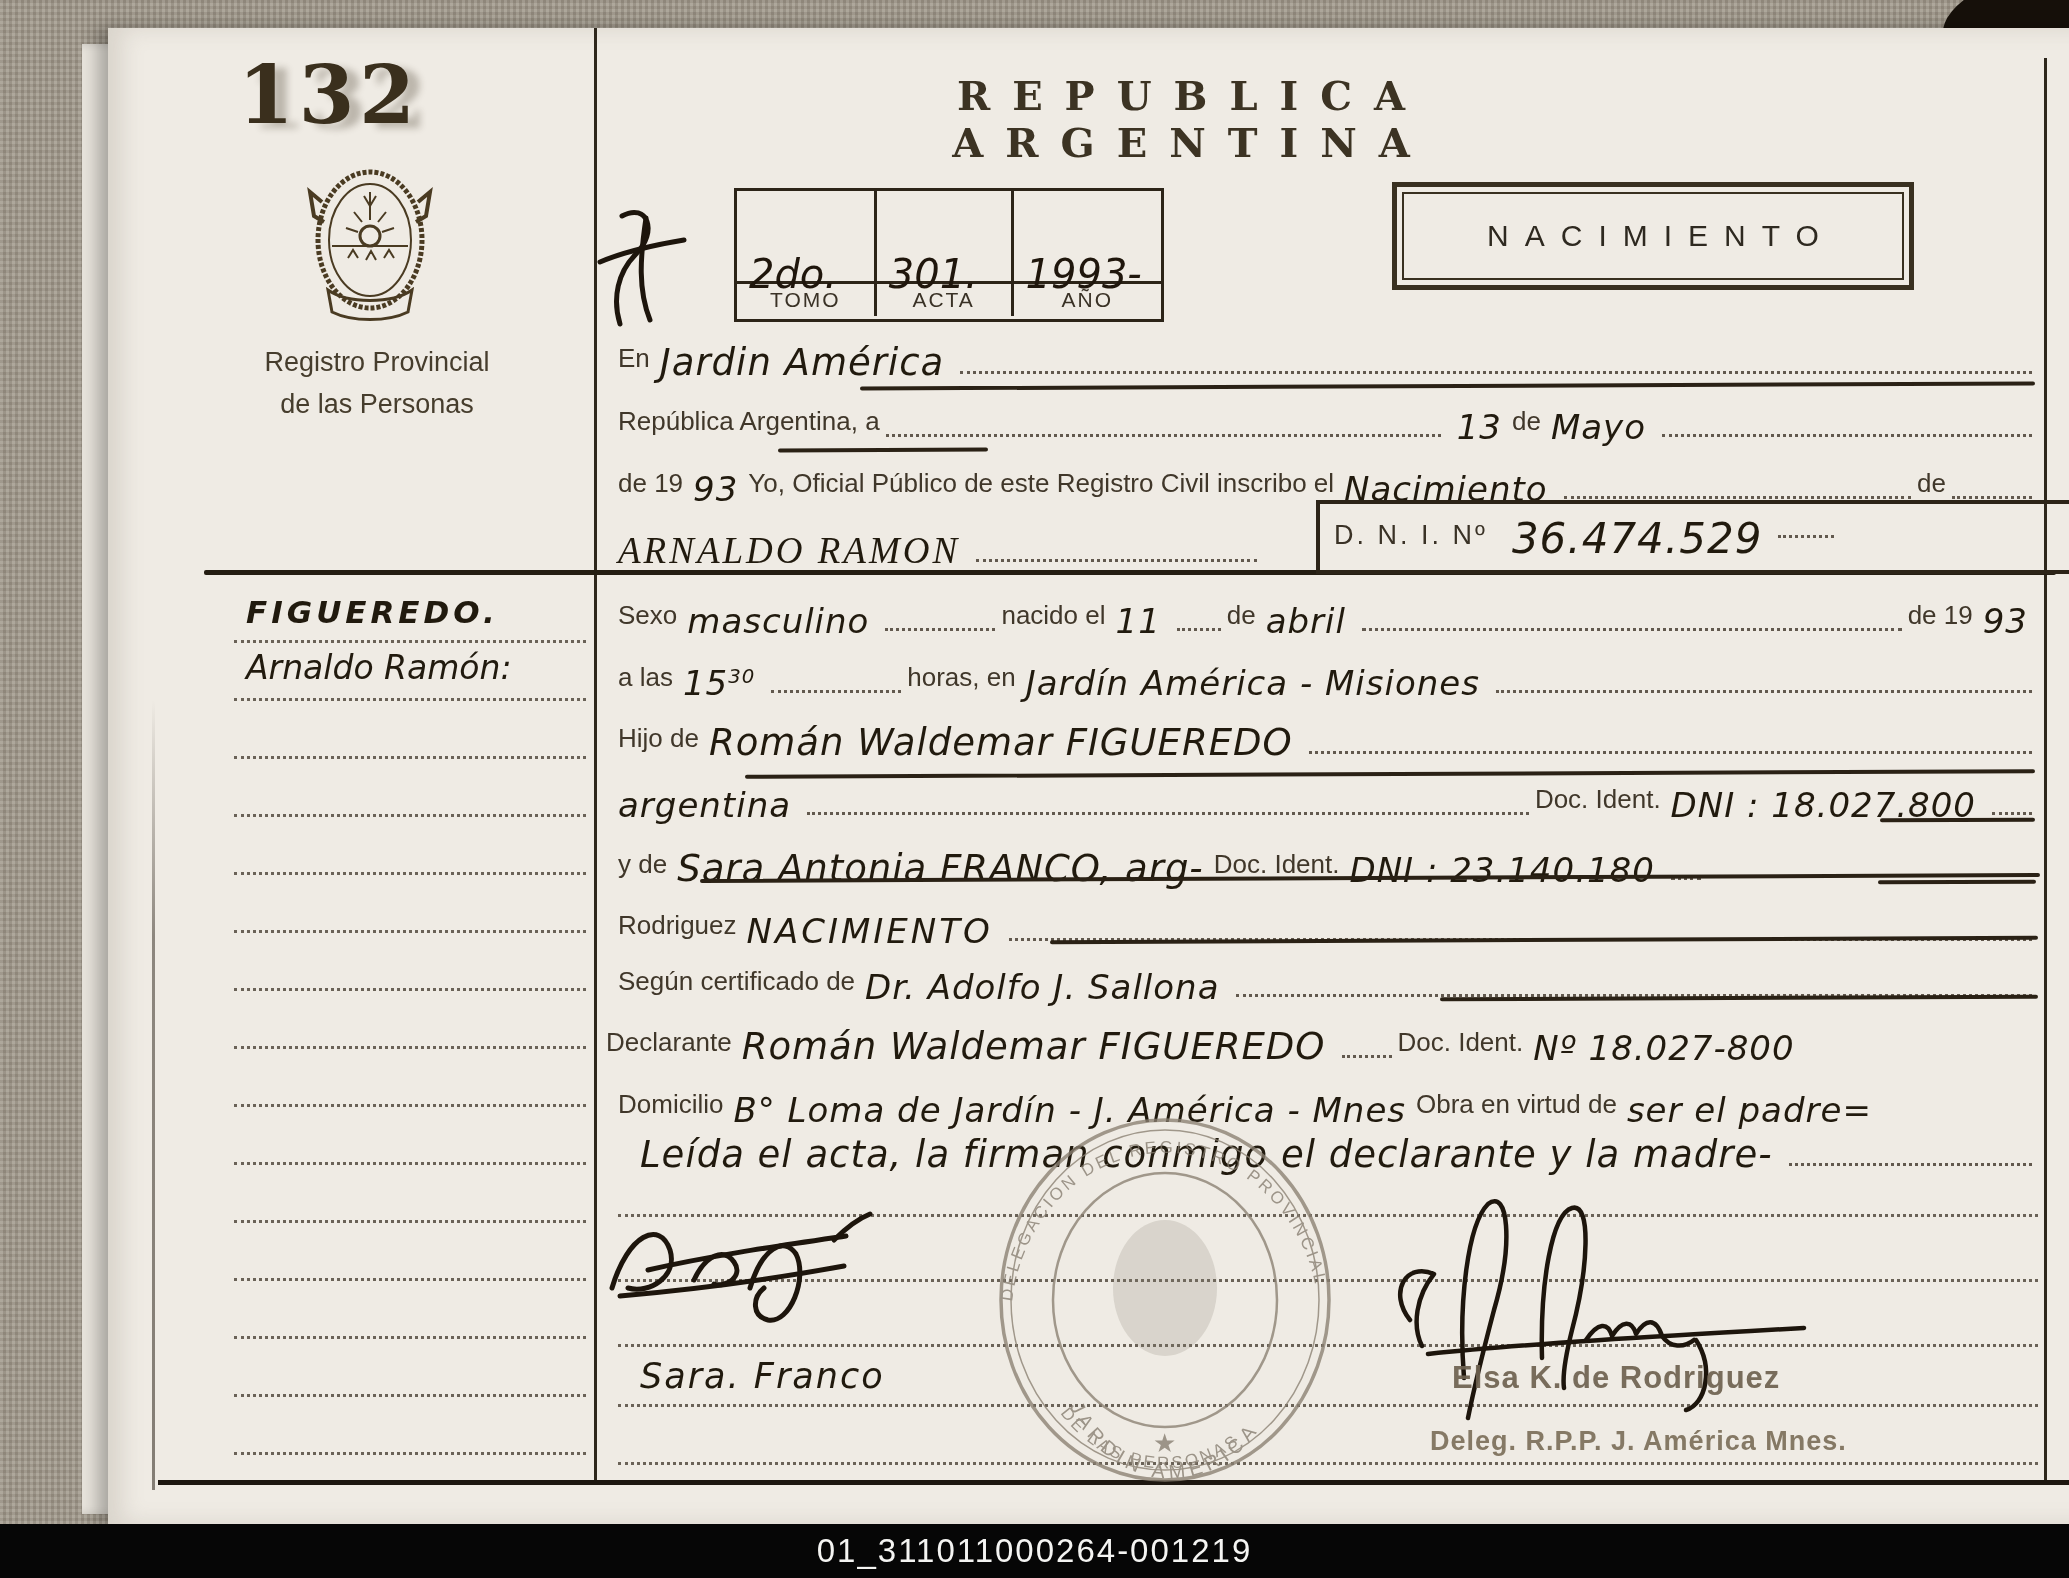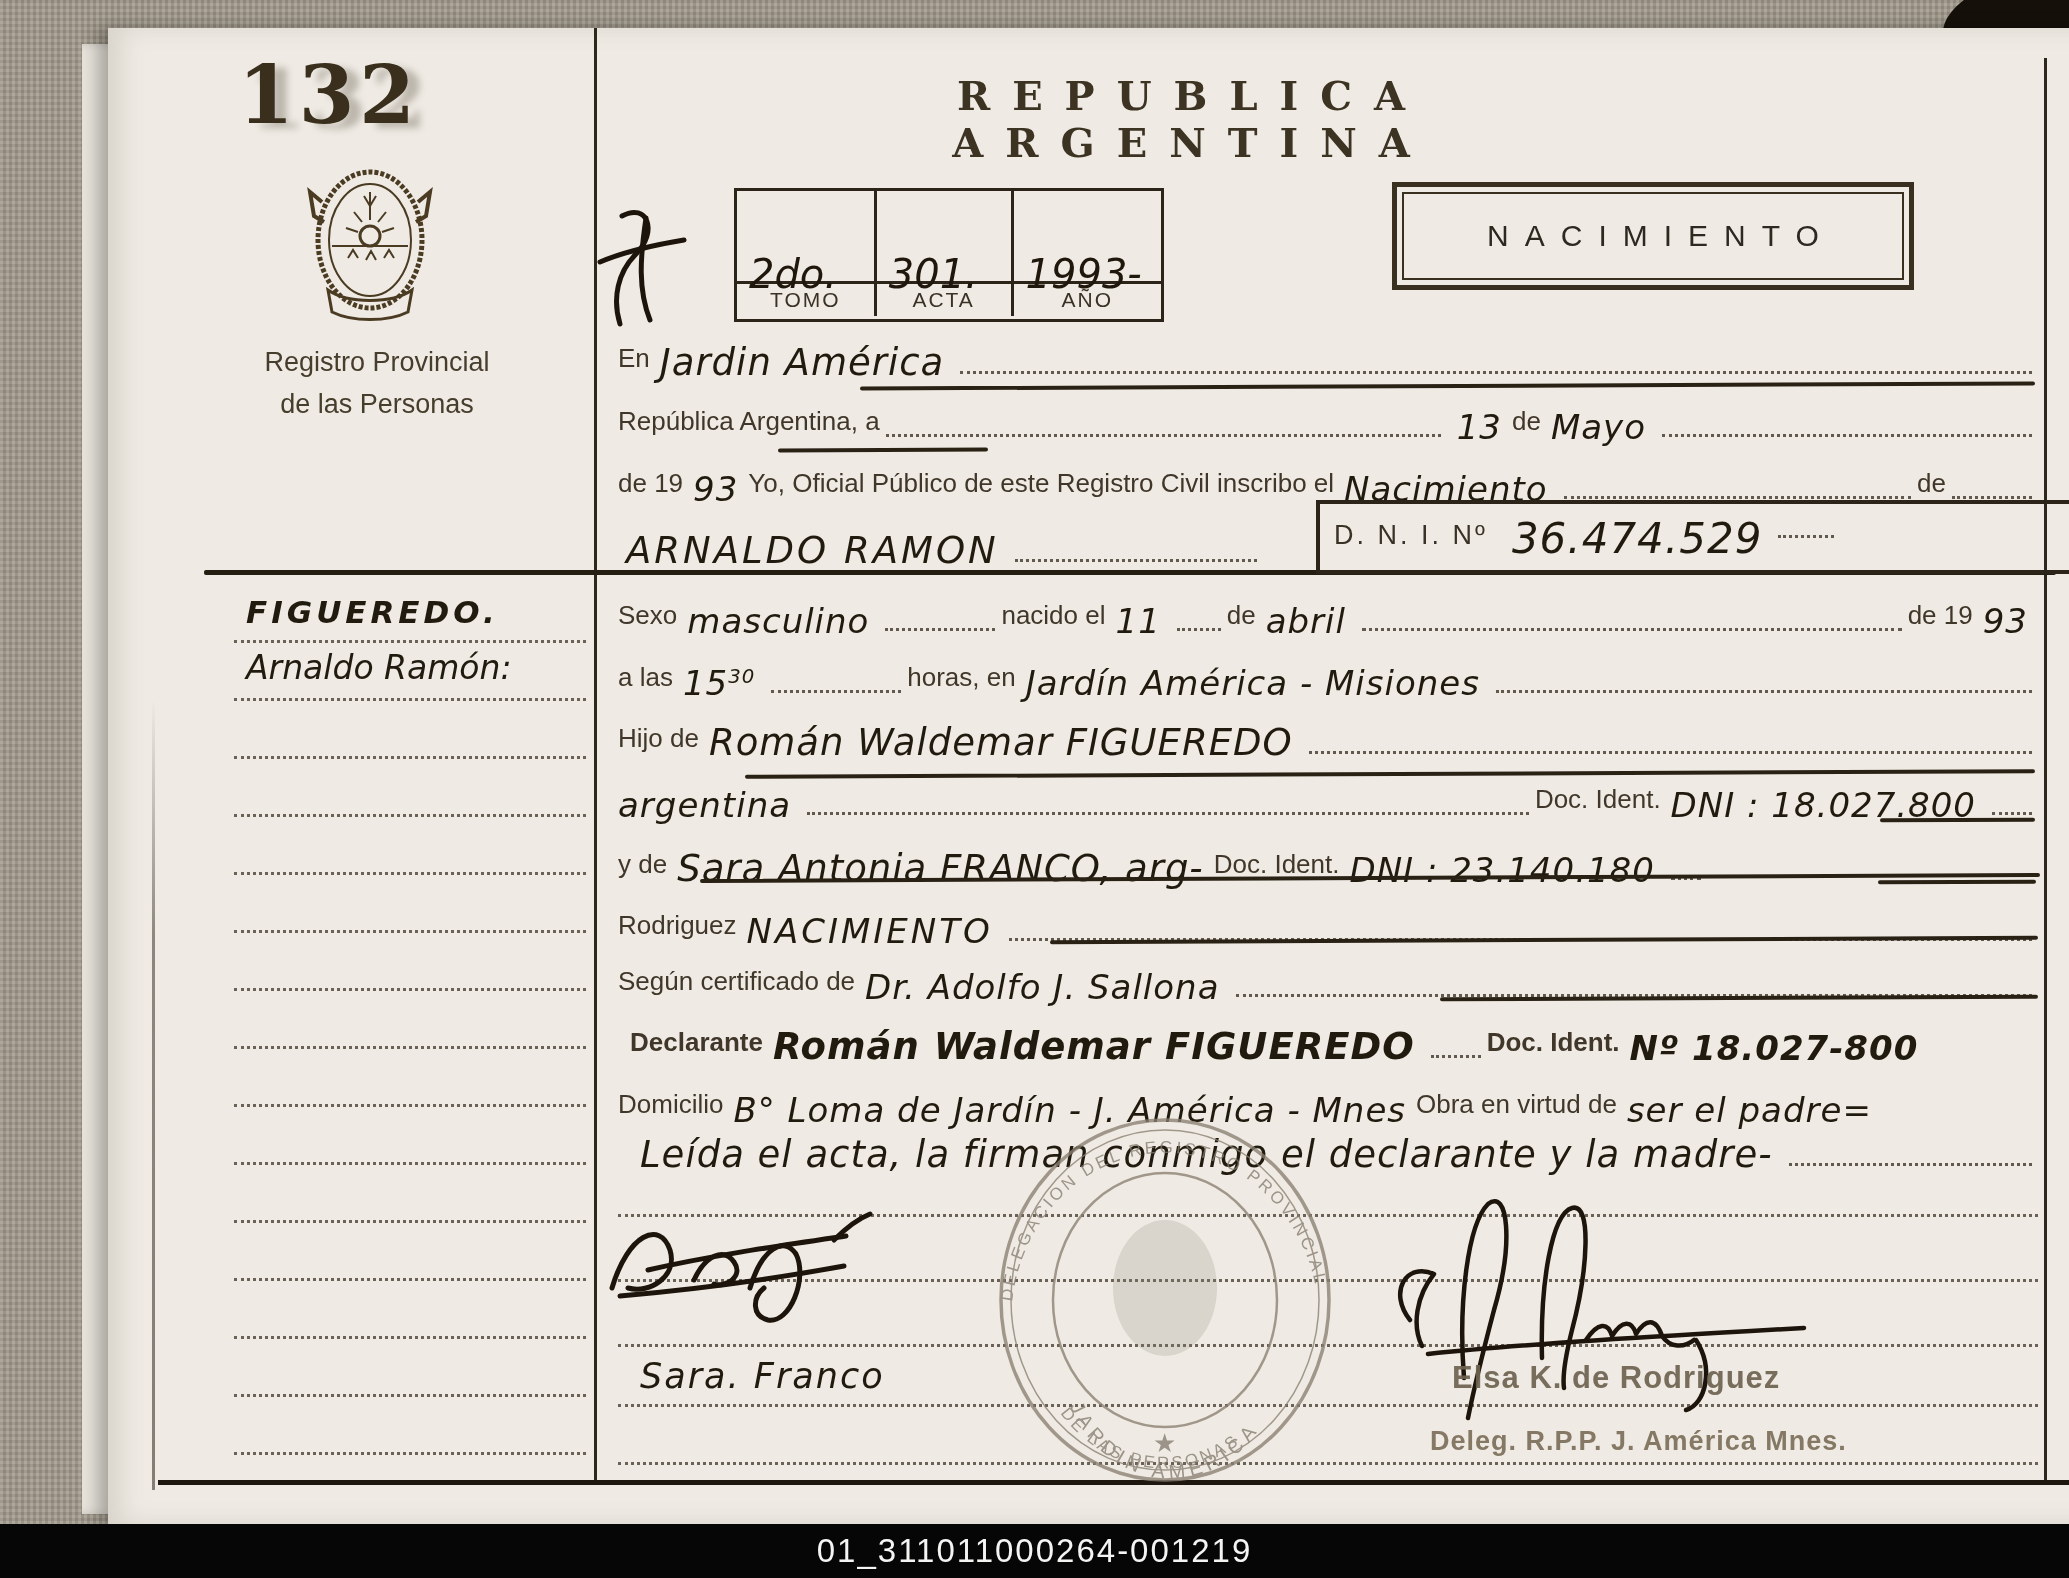--- a/index.html
+++ b/index.html
@@ -153,21 +153,21 @@
     <span class="lbl">de 19</span>
     <span class="hw">93</span>
     <span class="lbl">Yo, Oficial Público de este Registro Civil inscribo el</span>
     <span class="hw">Nacimiento</span>
     <span class="dots"></span>
     <span class="lbl">de</span>
     <span class="dots fixed" style="width:80px;"></span>
   </div>
 
   <div class="row" style="left:618px;top:528px;width:645px;">
-    <span class="hw big caps" style="margin-left:8px;">ARNALDO RAMON</span>
+    <span class="hw big caps" style="margin-left:0;font-family:Liberation Serif, serif;">ARNALDO RAMON</span>
     <span class="dots"></span>
   </div>
 
   <div class="dni-box">
     <span class="lbl">D. N. I. Nº</span>
     <span class="hw" style="font-size:42px;top:2px;">36.474.529</span>
     <span class="dots fixed" style="width:56px;margin-bottom:8px;"></span>
   </div>
 
   <div class="mnote" style="left:246px;top:594px;font-size:31px;letter-spacing:4px;font-weight:bold;">FIGUEREDO.</div>
@@ -238,21 +238,21 @@
     <span class="hw caps">NACIMIENTO</span>
     <span class="dots"></span>
   </div>
 
   <div class="row" style="left:618px;top:966px;width:1420px;">
     <span class="lbl">Según certificado de</span>
     <span class="hw">Dr. Adolfo J. Sallona</span>
     <span class="dots"></span>
   </div>
 
-  <div class="row" style="left:630px;top:1024px;width:1420px;font-weight:bold;">
+  <div class="row" style="left:606px;top:1024px;width:1420px;">
     <span class="lbl">Declarante</span>
     <span class="hw big">Román Waldemar FIGUEREDO</span>
     <span class="dots fixed" style="width:50px;"></span>
     <span class="lbl">Doc. Ident.</span>
     <span class="hw">Nº 18.027-800</span>
   </div>
 
   <div class="row" style="left:618px;top:1082px;width:1420px;margin-top:7px;">
     <span class="lbl">Domicilio</span>
     <span class="hw">B° Loma de Jardín - J. América - Mnes</span>

